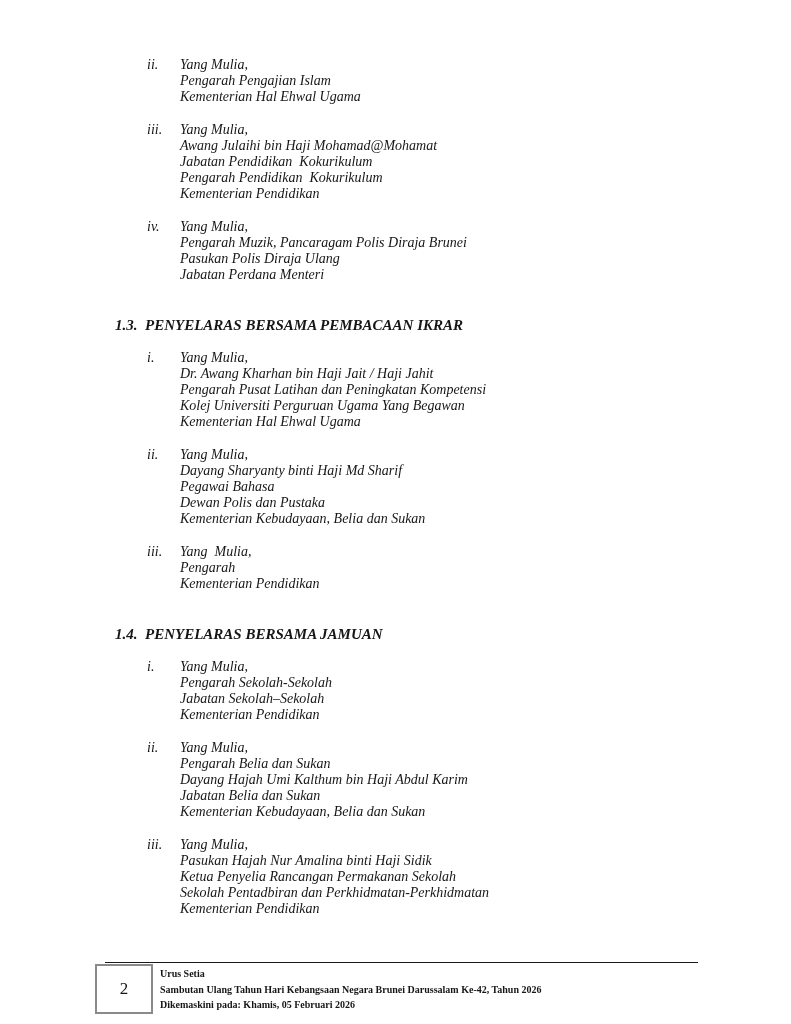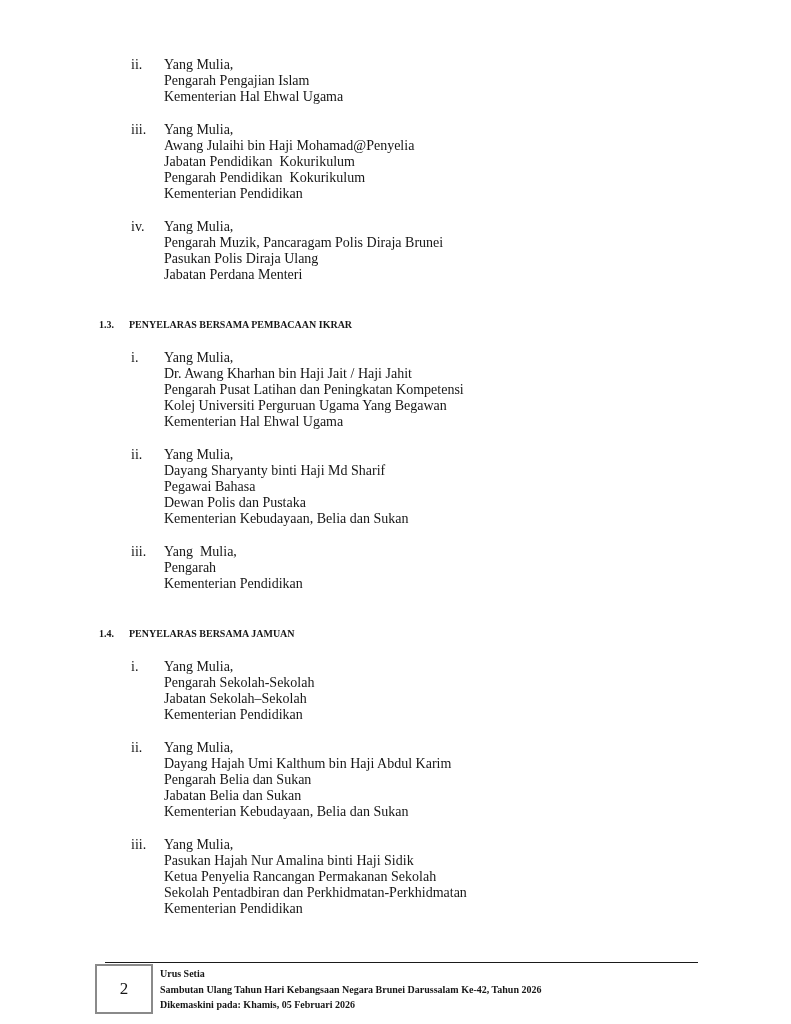--- a/index.html
+++ b/index.html
@@ -12,29 +12,30 @@
     width: 791px;
     height: 1024px;
     background: #ffffff;
     font-family: "Liberation Serif", serif;
     color: #161616;
     overflow: hidden;
   }
   .content {
     position: absolute;
     top: 57px;
-    left: 99px;
+    left: 115px;
     right: 60px;
     font-size: 14px;
     line-height: 16px;
+    font-style: italic;
   }
   .section-header {
     display: flex;
     font-weight: bold;
-    font-size: 10px;
+    font-size: 15px;
     margin: 34px 0 17px 0;
   }
   .section-header .num {
     flex: none;
     width: 30px;
   }
   .entry {
     display: flex;
     margin-bottom: 17px;
   }
@@ -87,21 +88,21 @@
           <div class="lines">
             <div class="line">Yang Mulia,</div>
             <div class="line">Pengarah Pengajian Islam</div>
             <div class="line">Kementerian Hal Ehwal Ugama</div>
           </div>
         </div>
         <div class="entry">
           <div class="numeral">iii.</div>
           <div class="lines">
             <div class="line">Yang Mulia,</div>
-            <div class="line">Awang Julaihi bin Haji Mohamad@Penyelia</div>
+            <div class="line">Awang Julaihi bin Haji Mohamad@Mohamat</div>
             <div class="line">Jabatan Pendidikan  Kokurikulum</div>
             <div class="line">Pengarah Pendidikan  Kokurikulum</div>
             <div class="line">Kementerian Pendidikan</div>
           </div>
         </div>
         <div class="entry">
           <div class="numeral">iv.</div>
           <div class="lines">
             <div class="line">Yang Mulia,</div>
             <div class="line">Pengarah Muzik, Pancaragam Polis Diraja Brunei</div>
@@ -155,22 +156,22 @@
             <div class="line">Yang Mulia,</div>
             <div class="line">Pengarah Sekolah-Sekolah</div>
             <div class="line">Jabatan Sekolah–Sekolah</div>
             <div class="line">Kementerian Pendidikan</div>
           </div>
         </div>
         <div class="entry">
           <div class="numeral">ii.</div>
           <div class="lines">
             <div class="line">Yang Mulia,</div>
+            <div class="line">Pengarah Belia dan Sukan</div>
             <div class="line">Dayang Hajah Umi Kalthum bin Haji Abdul Karim</div>
-            <div class="line">Pengarah Belia dan Sukan</div>
             <div class="line">Jabatan Belia dan Sukan</div>
             <div class="line">Kementerian Kebudayaan, Belia dan Sukan</div>
           </div>
         </div>
         <div class="entry">
           <div class="numeral">iii.</div>
           <div class="lines">
             <div class="line">Yang Mulia,</div>
             <div class="line">Pasukan Hajah Nur Amalina binti Haji Sidik</div>
             <div class="line">Ketua Penyelia Rancangan Permakanan Sekolah</div>

